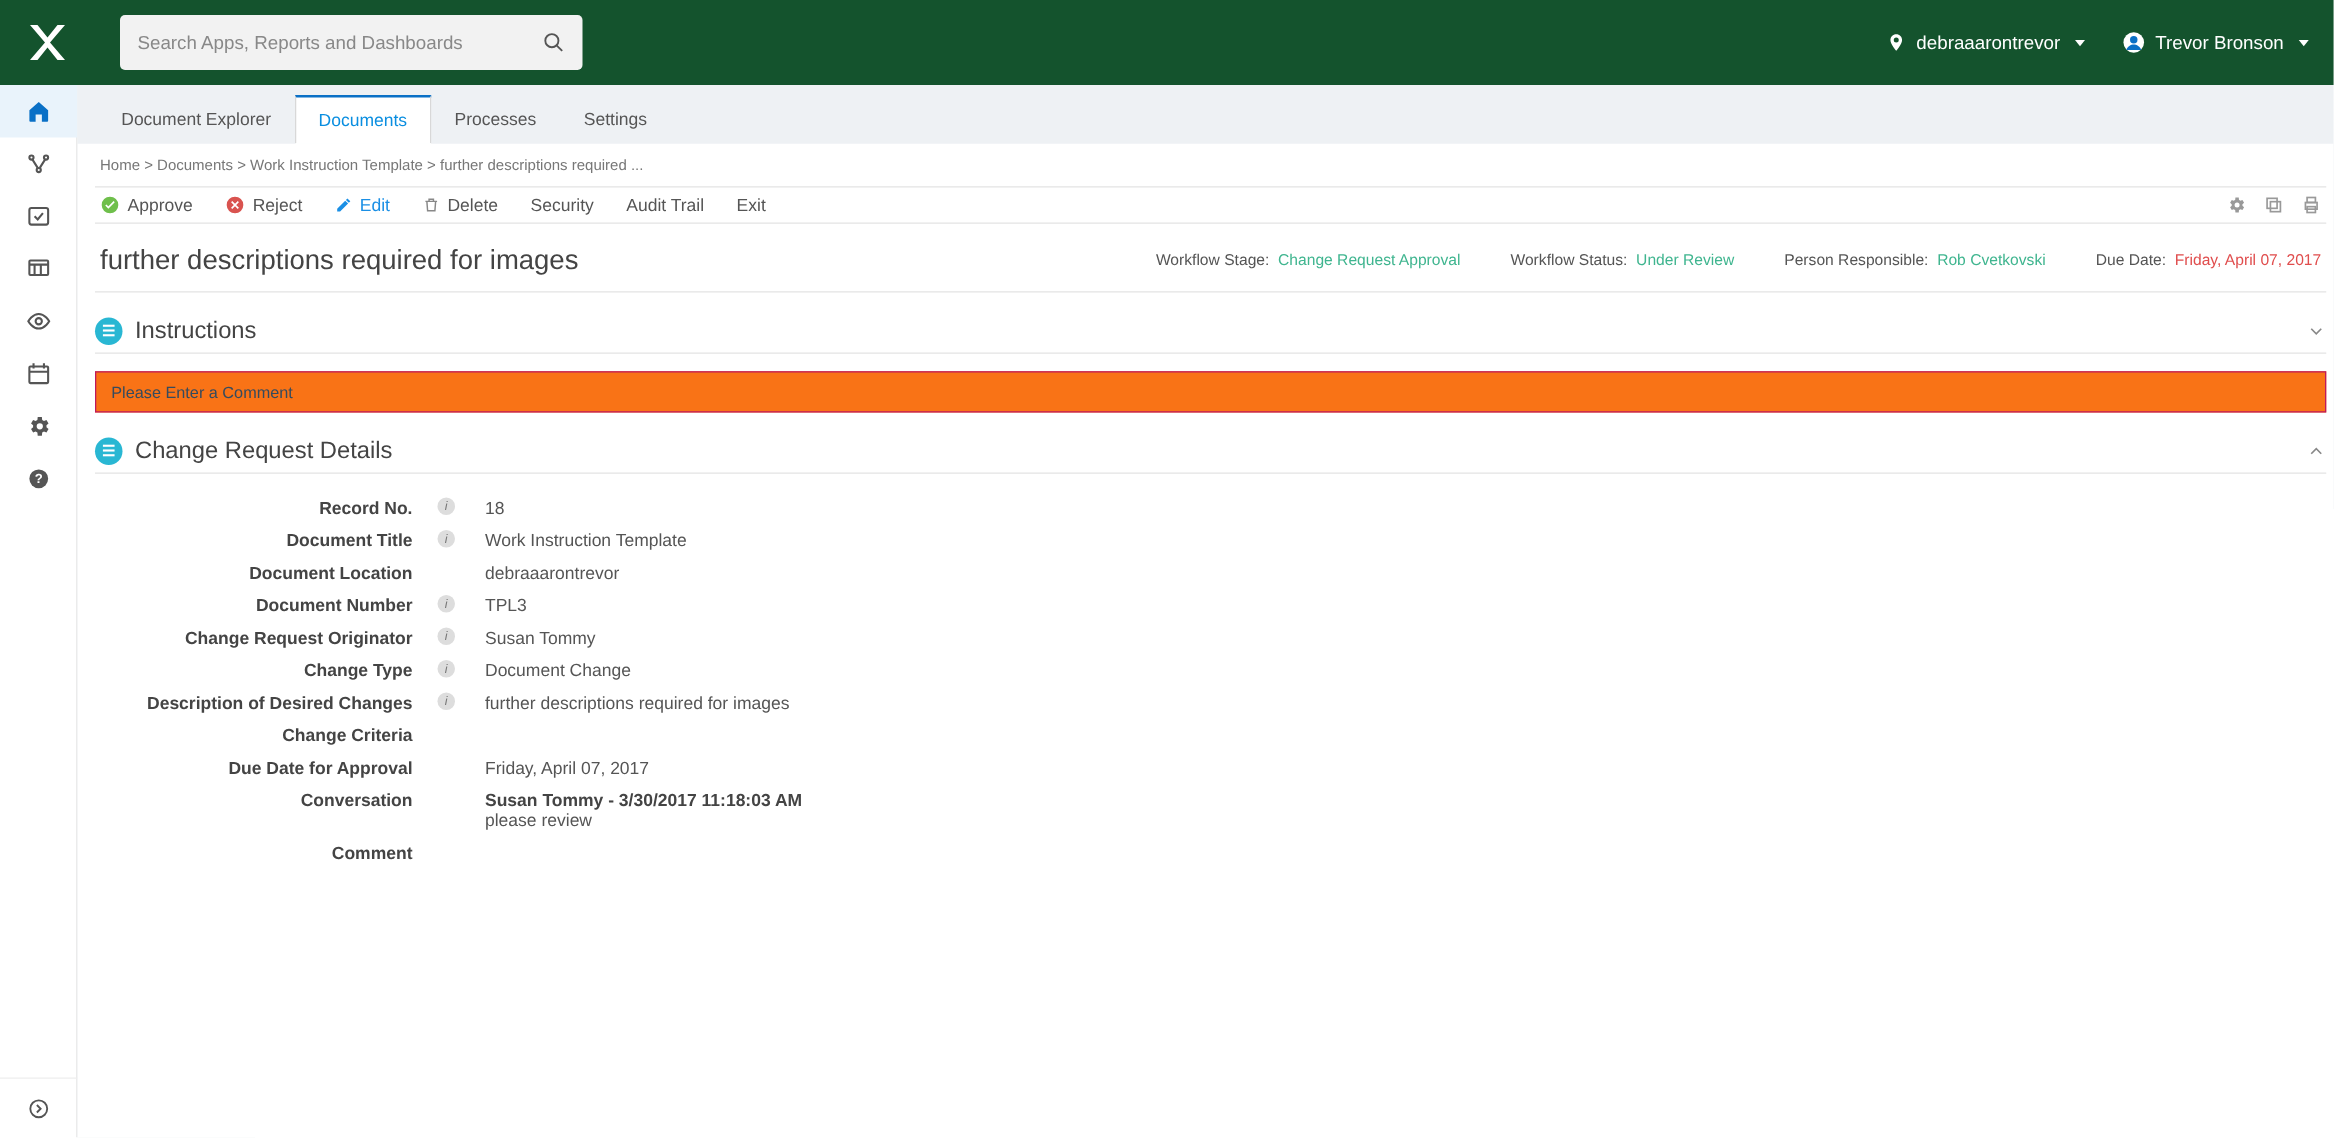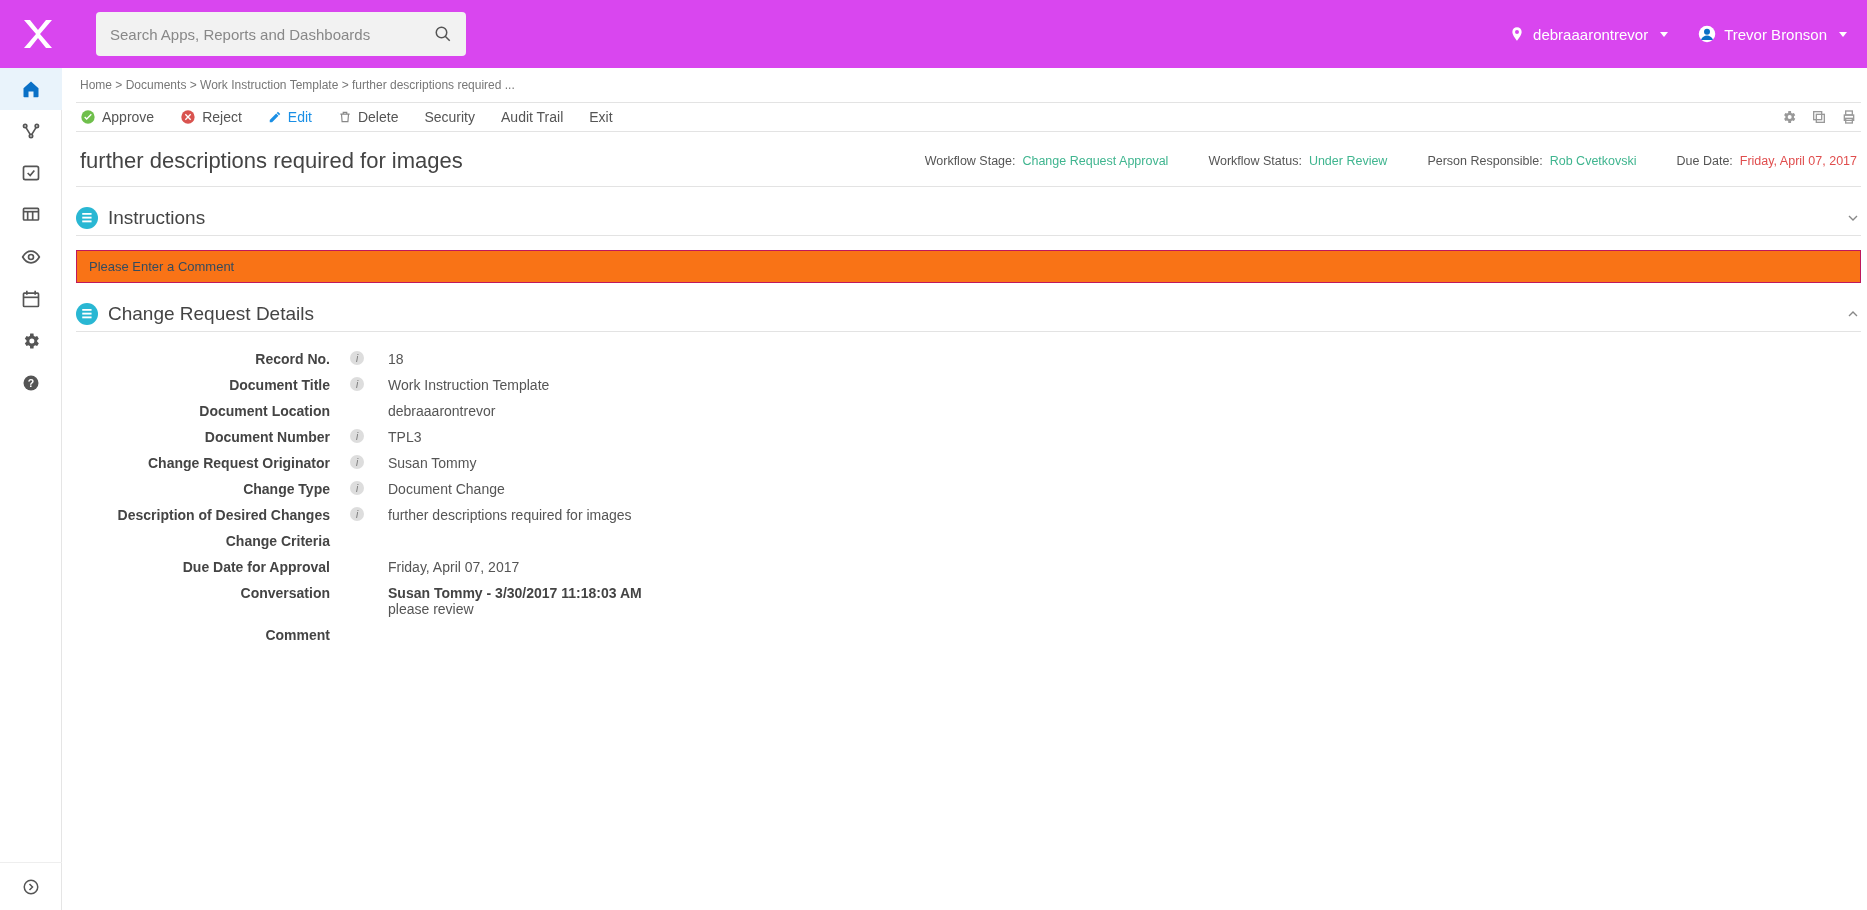--- a/index.html
+++ b/index.html
@@ -1,19 +1,19 @@
 <!DOCTYPE html>
 <html><head>
 <meta charset="utf-8">
 <style>
   * { margin:0; padding:0; box-sizing:border-box; }
   body { font-family: "Segoe UI", Arial, sans-serif; font-size:14px; color:#555; background:#fff; overflow:hidden; }
 
   
-  .topbar { background:#d946ef; height:68px; display:flex; align-items:center; padding:0 20px; color:#fff; }
+  .topbar { background:#14532d; height:68px; display:flex; align-items:center; padding:0 20px; color:#fff; }
   .logo { width:36px; height:36px; margin-right:40px; }
   .searchbox { background:#f2f2f2; border-radius:4px; height:44px; width:370px; display:flex; align-items:center; padding:0 14px; color:#777; }
   .searchbox input { border:none; background:transparent; outline:none; flex:1; font-size:15px; color:#444; }
   .searchbox input::placeholder { color:#888; }
   .topbar-right { margin-left:auto; display:flex; align-items:center; gap:30px; font-size:15px; }
   .topbar-right .group { display:flex; align-items:center; gap:8px; cursor:pointer; }
   .caret-down { width:0; height:0; border-left:4px solid transparent; border-right:4px solid transparent; border-top:5px solid #fff; margin-left:4px; }
 
   
   .shell { display:flex; height:calc(100vh - 68px); }
@@ -161,20 +161,26 @@
     <div class="spacer"></div>
     <div class="footer-item">
       <svg width="18" height="18" viewBox="0 0 24 24" fill="none" stroke="#555" stroke-width="2">
           <circle cx="12" cy="12" r="9"></circle>
           <path d="M10 8l4 4-4 4"></path>
         </svg>
     </div>
   </div>
 
   <div class="main">
+    <div class="tabs">
+      <div class="tab">Document Explorer</div>
+      <div class="tab active">Documents</div>
+      <div class="tab">Processes</div>
+      <div class="tab">Settings</div>
+    </div>
 
     <div class="content">
       <div class="breadcrumb">Home &gt; Documents &gt; Work Instruction Template &gt; further descriptions required ...</div>
 
       <div class="toolbar">
         <div class="btn">
           <span>
               <svg width="16" height="16" viewBox="0 0 24 24">
                 <circle cx="12" cy="12" r="10" fill="#6fbf4b"></circle>
                 <path d="M7 12l3 3 7-7" stroke="#fff" stroke-width="2" fill="none"></path>

